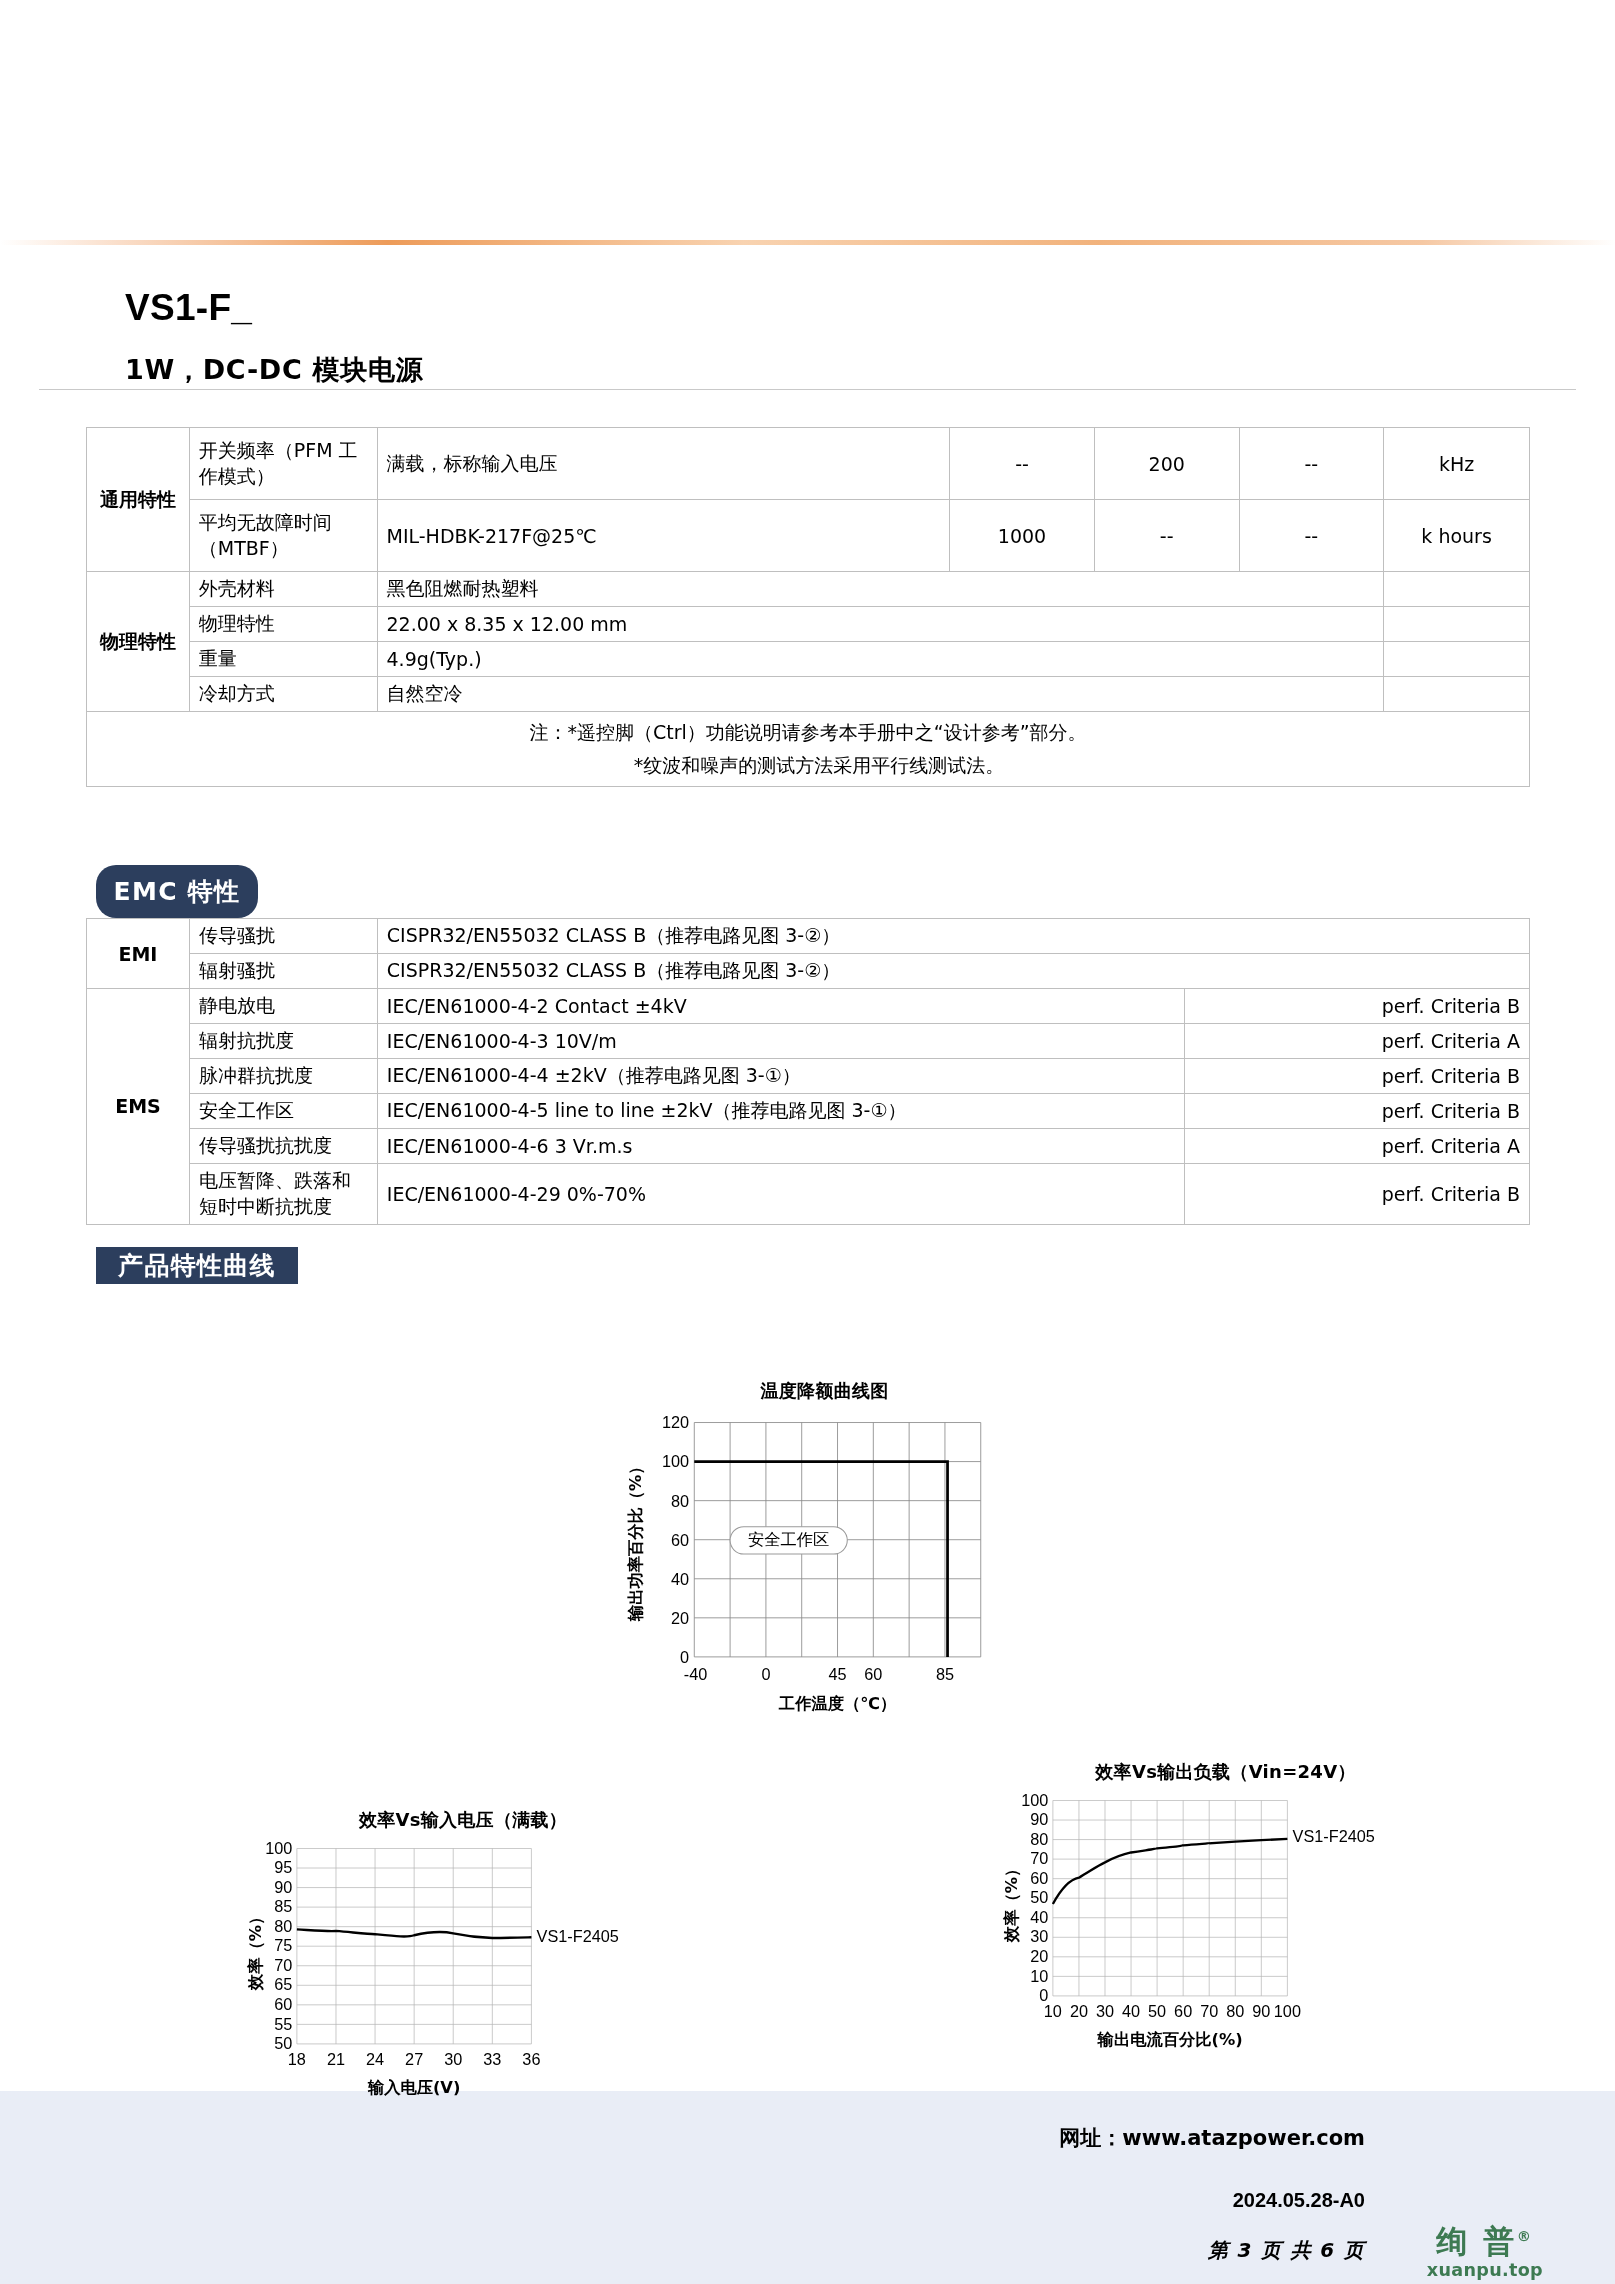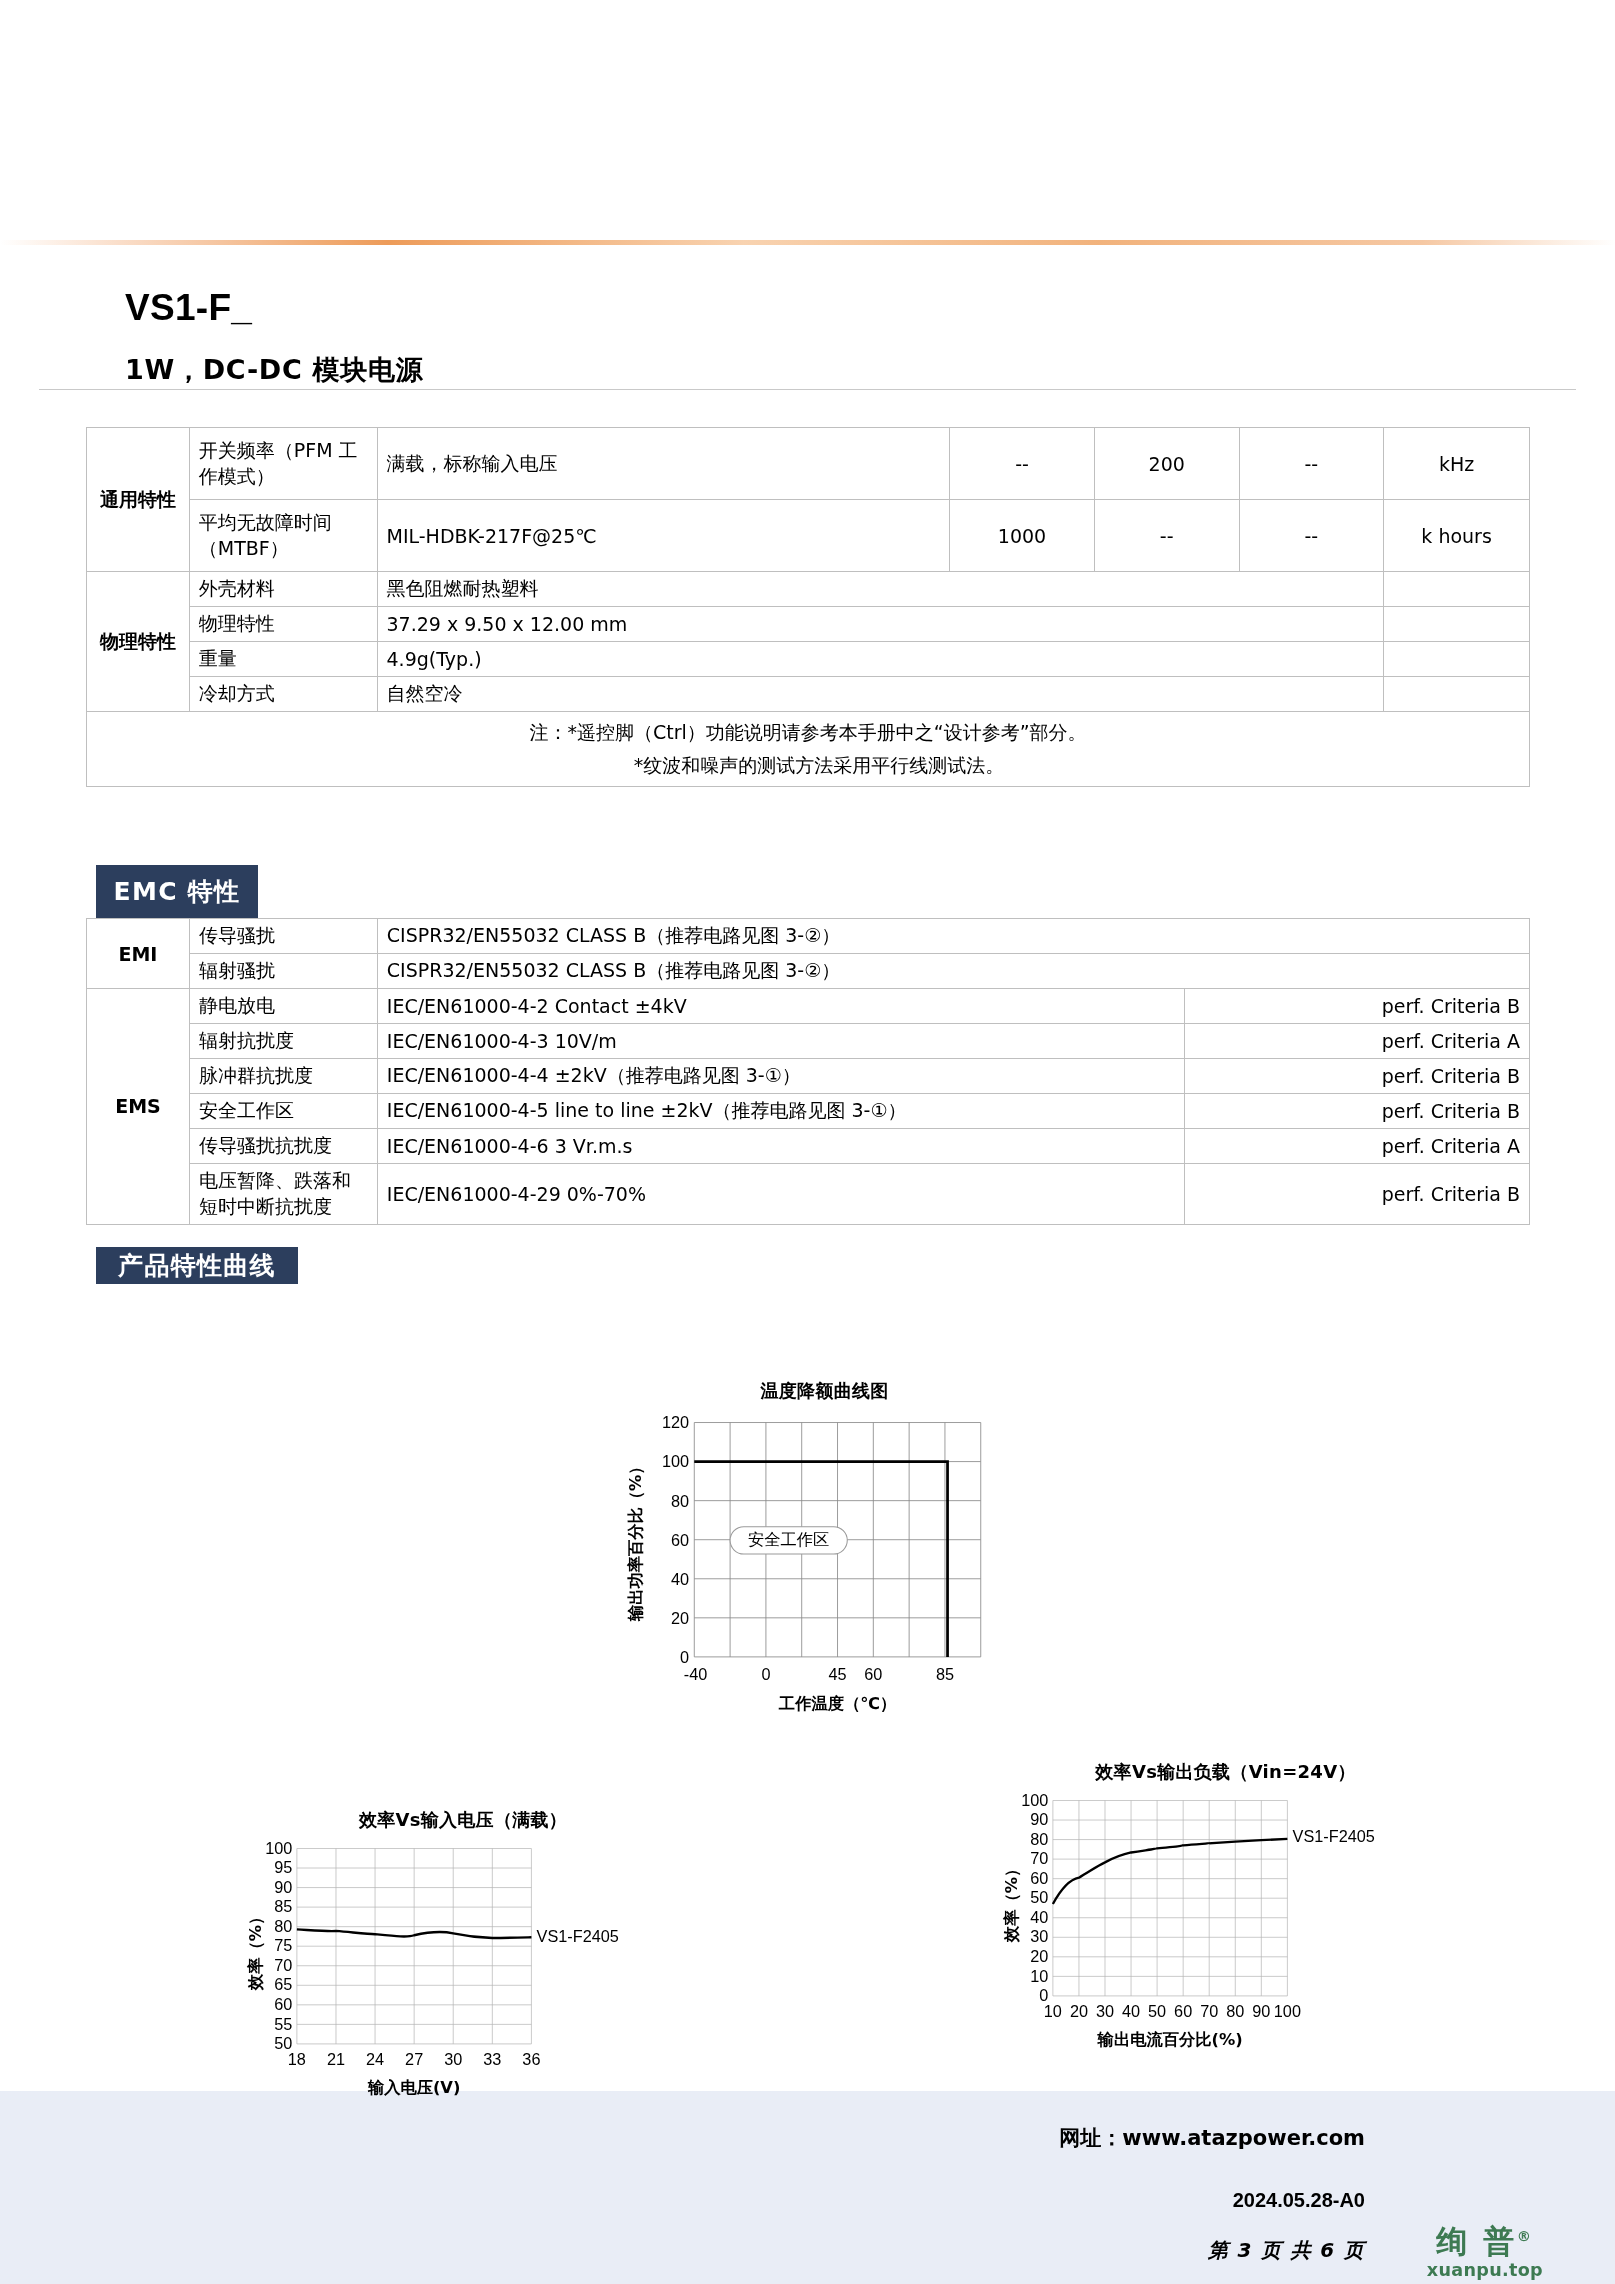--- a/index.html
+++ b/index.html
@@ -87,21 +87,21 @@
 
   
   .badge {
     position: absolute;
     background: #2C3E5D; color: #fff;
     font-weight: bold; font-size: 25px;
     font-family: "DejaVu Sans", "Liberation Sans", sans-serif;
     display: flex; align-items: center; justify-content: center;
     letter-spacing: 1.3px;
   }
-  #badge-emc { left: 96px; top: 865px; width: 162px; height: 53px; }
+  #badge-emc { left: 96px; top: 865px; width: 162px; height: 53px; border-radius: 20px; }
   #badge-curve { left: 96px; top: 1247px; width: 202px; height: 37px; }
 
   
   #tbl2 { left: 86px; top: 918px; width: 1444px; }
   .crit { text-align: right; margin-top: 29px; }
 
   
   .chart-box { position: absolute; }
   .chart-title {
     text-align: center; font-size: 18px; font-weight: bold;
@@ -185,21 +185,21 @@
       </tr>
 
       <tr>
         <td class="grp" rowspan="4">物理特性</td>
         <td style="height:35px">外壳材料</td>
         <td colspan="4">黑色阻燃耐热塑料</td>
         <td></td>
       </tr>
       <tr>
         <td style="height:35px">物理特性</td>
-        <td colspan="4">37.29 x 9.50 x 12.00 mm</td>
+        <td colspan="4">22.00 x 8.35 x 12.00 mm</td>
         <td></td>
       </tr>
       <tr>
         <td style="height:35px">重量</td>
         <td colspan="4">4.9g(Typ.)</td>
         <td></td>
       </tr>
       <tr>
         <td style="height:35px">冷却方式</td>
         <td colspan="4">自然空冷</td>

